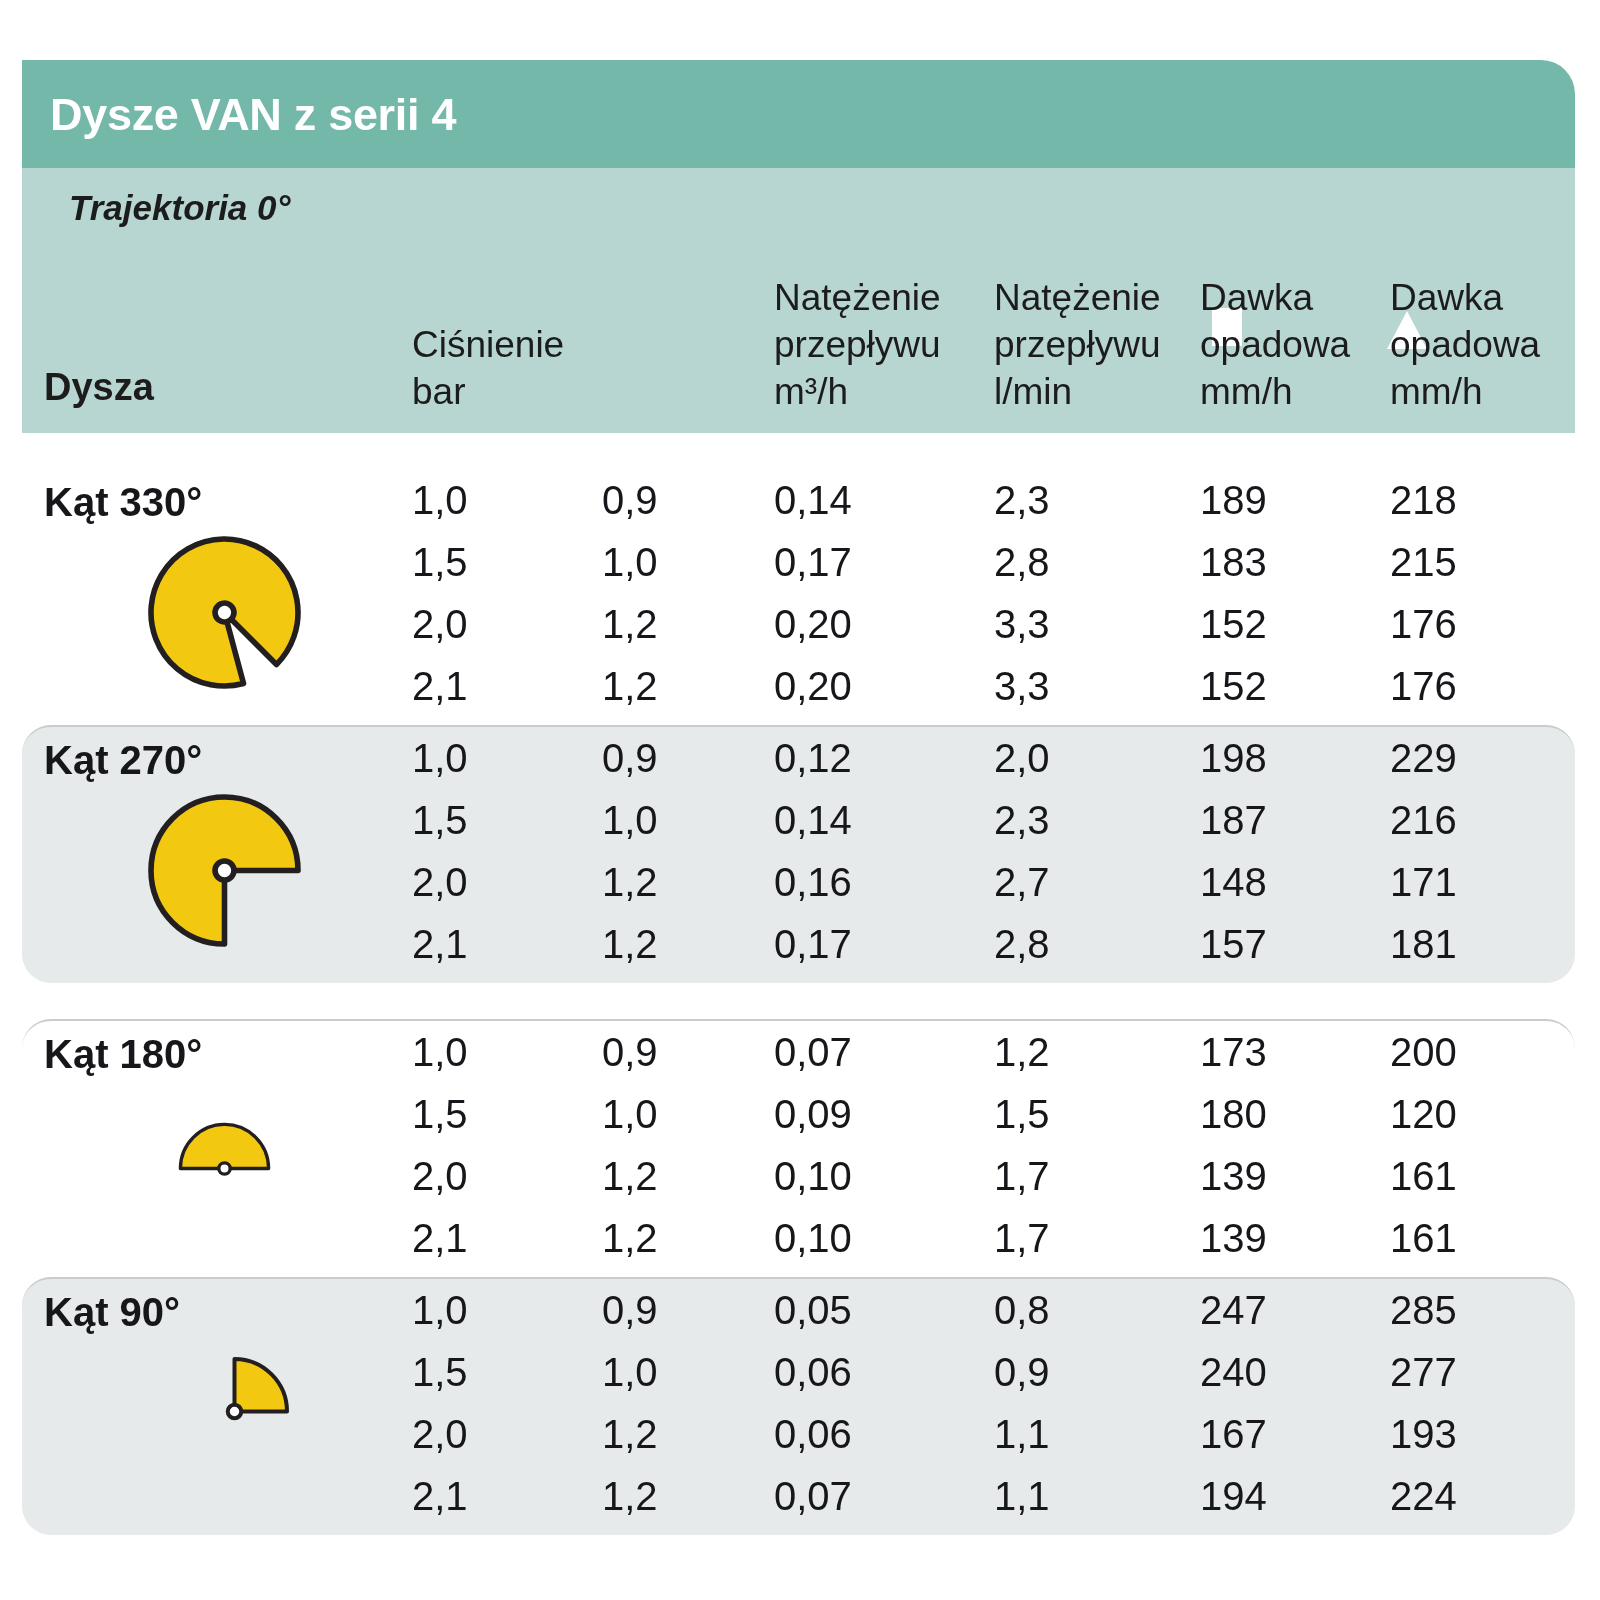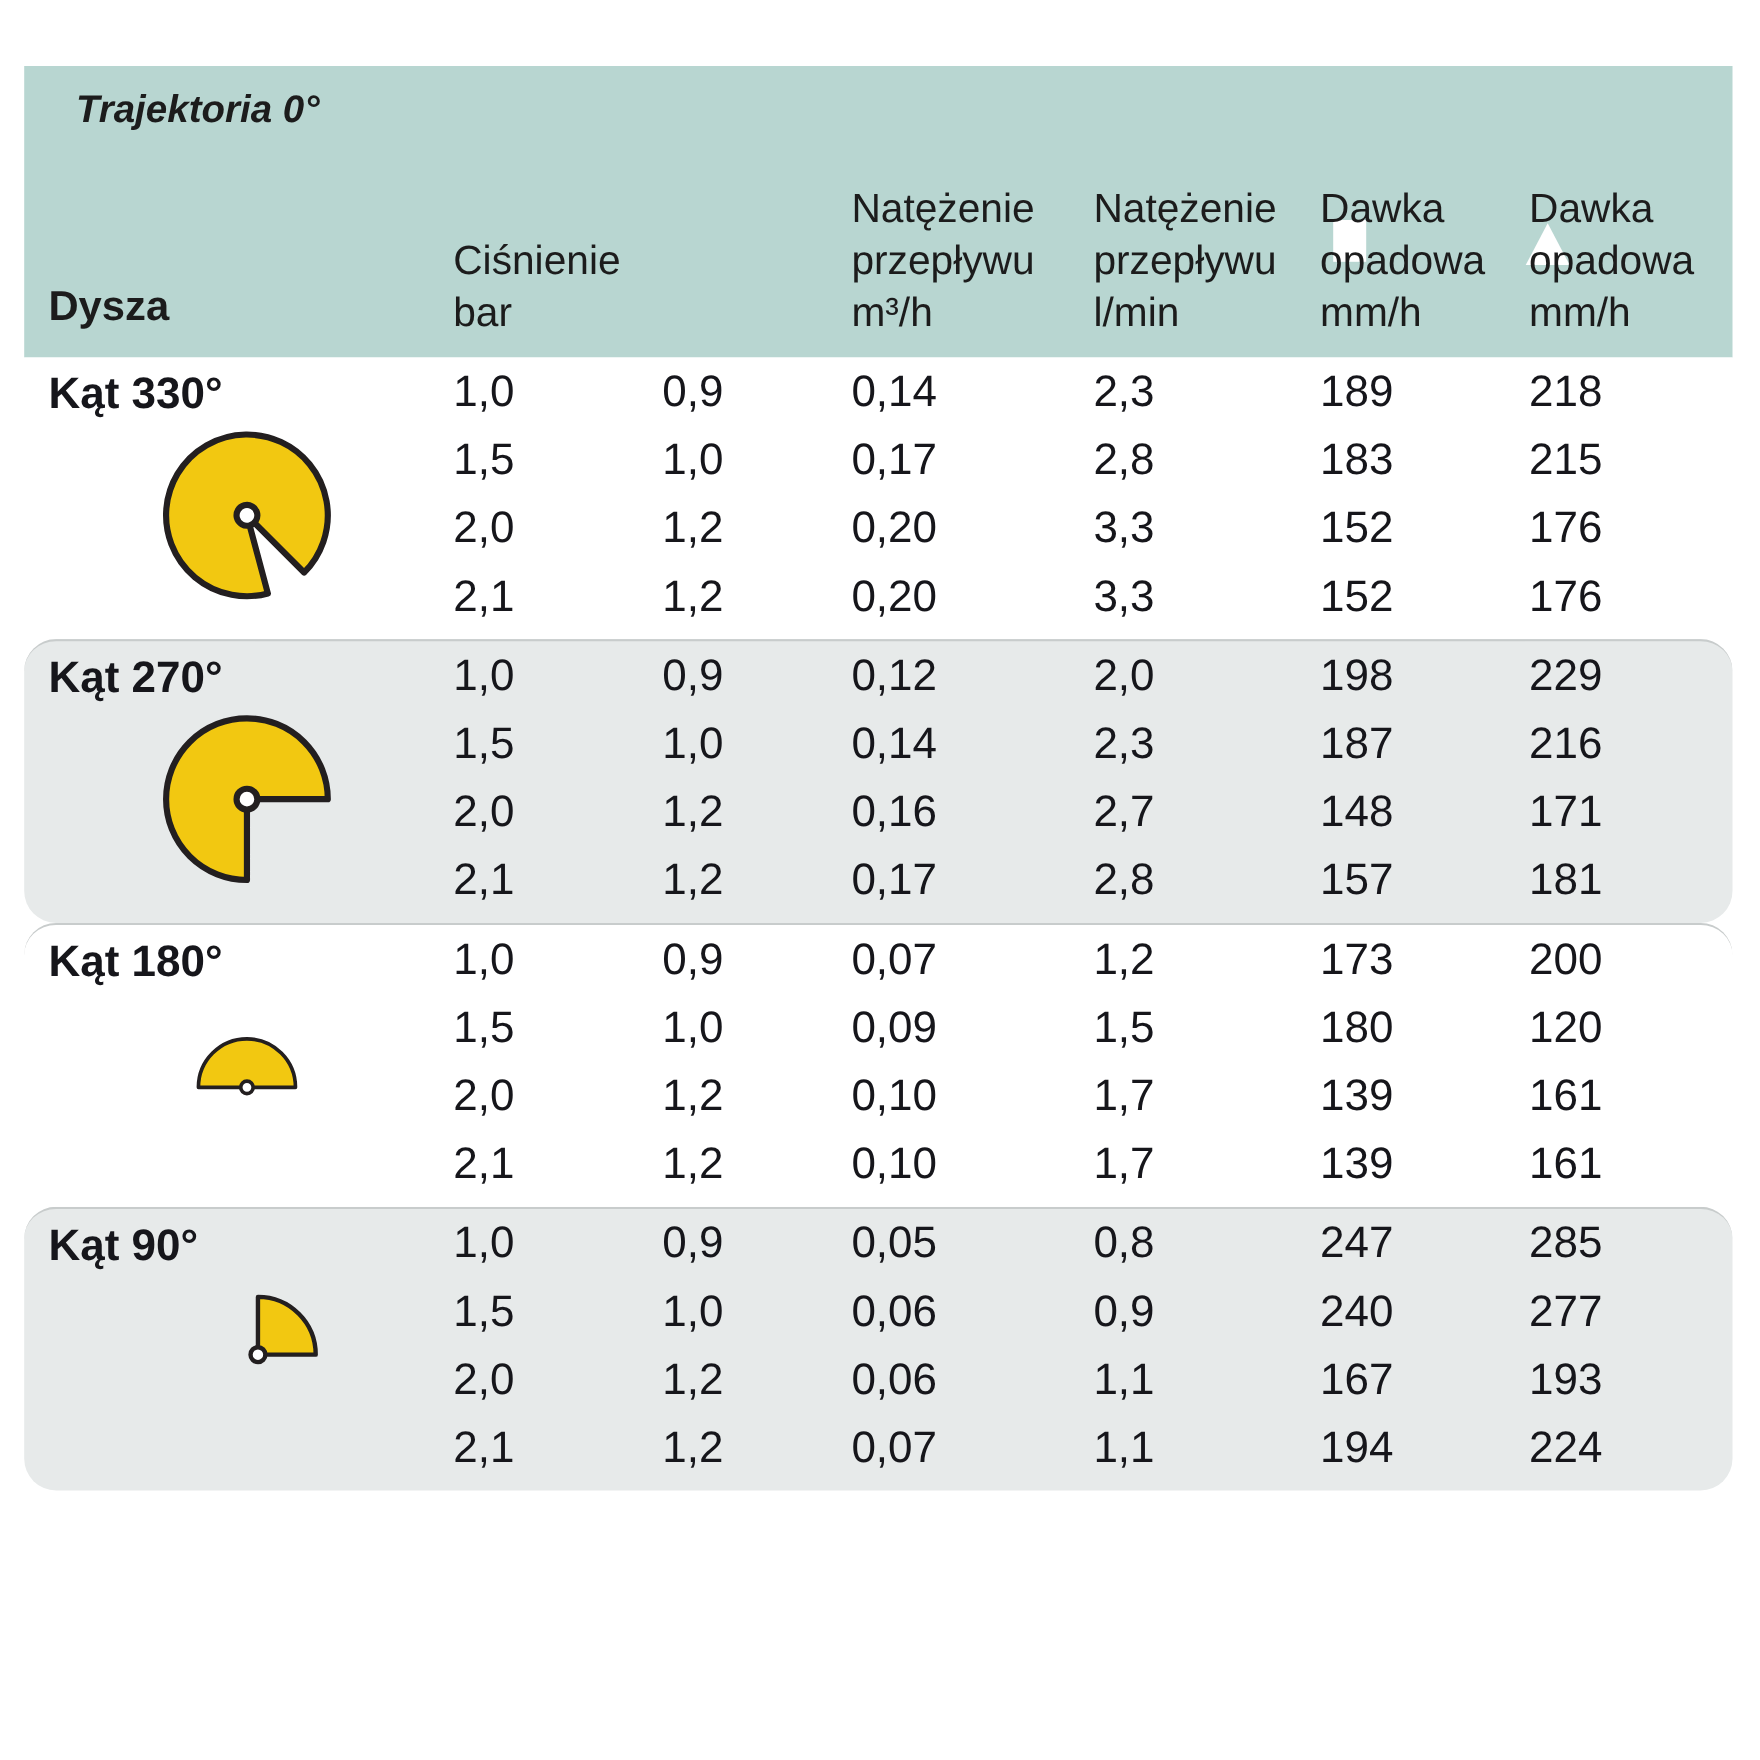--- a/index.html
+++ b/index.html
@@ -62,21 +62,21 @@
     position:absolute;
     width:0;height:0;
     border-left:20px solid transparent;
     border-right:20px solid transparent;
     border-bottom:38px solid #ffffff;
   }
 
   
   .group{position:relative;}
   .group.shade{background:#e7eaea;}
-  .group.plain{background:#ffffff;}
+  .group.plain{background:#ffffff;margin-top:36px;}
   .group + .group{border-top:2px solid #c8cccc;border-radius:29px;}
   .grow{position:relative;height:62px;}
   .cell{
     position:absolute;
     font-size:40px;
     color:#16161b;
     line-height:62px;
     top:0;
   }
   .nozzle-label{
@@ -100,20 +100,23 @@
   .c-lmin{left:972px;}
   .c-mm1 {left:1178px;}
   .c-mm2 {left:1368px;}
 </style>
 </head>
 <body>
 
 <div id="page">
   <div class="table-wrap">
 
+    <div class="title-bar">
+      <span class="title">Dysze VAN z serii 4</span>
+    </div>
 
     <div class="head-band">
       <div class="traj">Trajektoria 0°</div>
 
       <div class="icon-square" style="left:1190px;top:140px;"></div>
       <div class="icon-triangle" style="left:1365px;top:143px;"></div>
 
       <div class="hcell dysza">Dysza</div>
       <div class="hcell c-pres" style="bottom:18px;">Ciśnienie
 bar</div>

